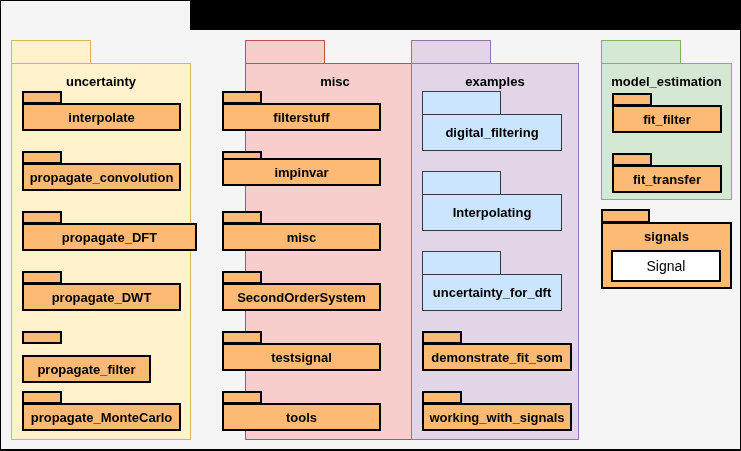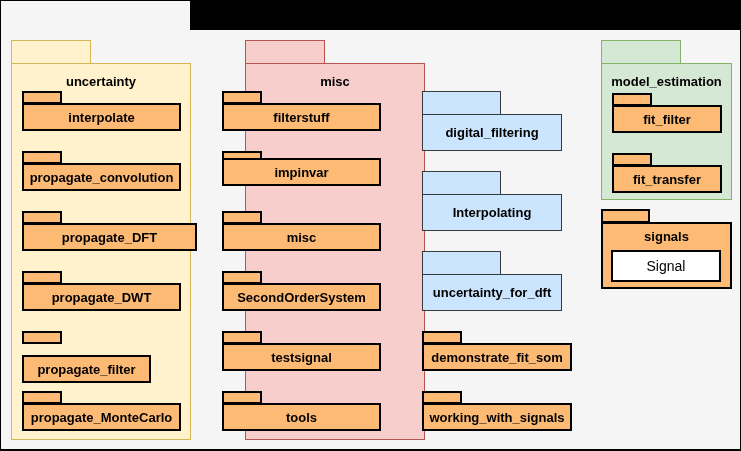--- a/index.html
+++ b/index.html
@@ -133,20 +133,26 @@
       <span>testsignal</span>
     </div>
   </div>
   <div class="folder sub" style="left:221px;top:390px">
     <div class="tab" style="width:40px;height:13px"></div>
     <div class="body" style="top:12px;width:159px;height:28px">
       <span>tools</span>
     </div>
   </div>
 
+  <div class="folder grp purple" style="left:410px;top:39px;width:168px;height:400px">
+    <div class="tab" style="width:80px;height:24px"></div>
+    <div class="body" style="top:23px;width:168px;height:377px">
+      <div class="grp-title">examples</div>
+    </div>
+  </div>
   <div class="folder sub blue" style="left:421px;top:90px">
     <div class="tab" style="width:79px;height:24px"></div>
     <div class="body" style="top:23px;width:140px;height:37px">
       <span>digital_filtering</span>
     </div>
   </div>
   <div class="folder sub blue" style="left:421px;top:170px">
     <div class="tab" style="width:79px;height:24px"></div>
     <div class="body" style="top:23px;width:140px;height:37px">
       <span>Interpolating</span>

